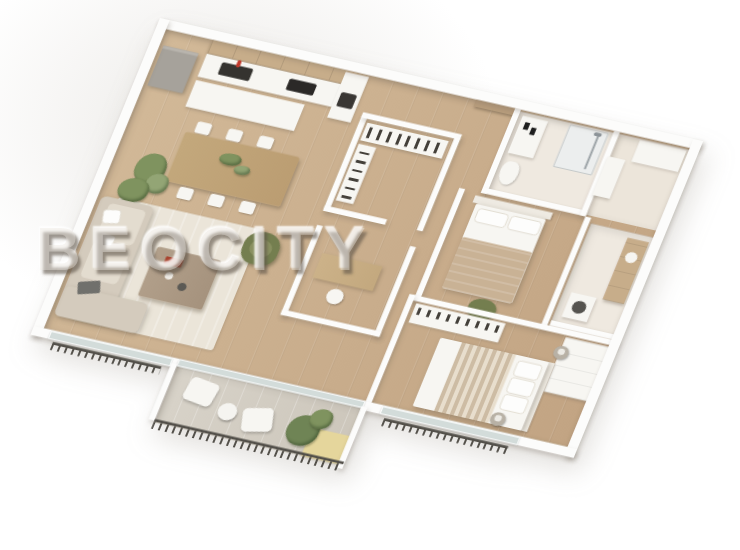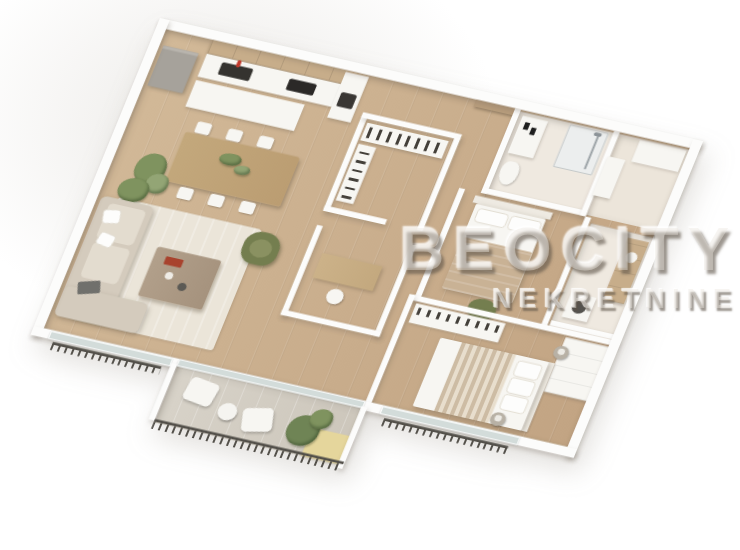--- a/index.html
+++ b/index.html
@@ -25,21 +25,21 @@
   .wall{background:var(--wall);box-shadow:2px 3px 5px rgba(110,100,85,0.30);}
   .whitebox{background:var(--white);box-shadow:1px 2px 3px rgba(110,100,85,0.30);}
   .round{border-radius:50%;}
   .plantblob{background:var(--plant);border-radius:60% 45% 55% 50%;box-shadow:1px 2px 2px rgba(60,70,40,0.35), inset -2px -2px 3px rgba(40,60,30,0.4);}
   .clothes{background-image:repeating-linear-gradient(90deg,#44403a 0 3px, rgba(0,0,0,0) 3px 10px);}
   .clothesV{background-image:repeating-linear-gradient(0deg,#44403a 0 3px, rgba(0,0,0,0) 3px 10px);}
   .railing{background:repeating-linear-gradient(90deg,var(--rail) 0 2px, rgba(0,0,0,0) 2px 7px);border-top:3px solid var(--rail);}
   .glassband{background:var(--glass);border:1px solid #fff;box-shadow:0 1px 2px rgba(0,0,0,0.15);}
   .pillow{background:#fdfdfc;border:1px solid #e2ddd2;border-radius:4px;}
   
-  #watermark{position:absolute;left:0;right:2px;top:218px;text-align:right;z-index:50;pointer-events:none;}
+  #watermark{position:absolute;left:0;right:13px;top:218px;text-align:left;z-index:50;pointer-events:none;padding-left:36px;}
   #wm1{font-size:62px;font-weight:800;letter-spacing:9px;color:var(--wmcolor);
     text-shadow:3px 4px 3px rgba(92,82,70,0.60), -1px -2px 2px rgba(255,255,255,0.85);line-height:1;}
   #wm2{font-size:27px;font-weight:800;letter-spacing:7px;color:var(--wmcolor);margin-top:4px;
     text-shadow:2px 3px 2px rgba(92,82,70,0.60), -1px -1px 1px rgba(255,255,255,0.85);}
 </style>
 </head>
 <body>
 
 <div id="stage">
   <div id="ambient"></div>
@@ -170,15 +170,14 @@
     <div class="abs railing" style="left:150px;top:418px;width:195px;height:8px;"></div>
     <div class="abs" style="left:168px;top:366px;width:30px;height:26px;border-radius:5px;background:var(--white);box-shadow:1px 2px 3px rgba(0,0,0,0.2);transform:rotate(8deg);"></div>
     <div class="abs" style="left:232px;top:382px;width:30px;height:26px;border-radius:5px;background:var(--white);box-shadow:1px 2px 3px rgba(0,0,0,0.2);transform:rotate(-14deg);"></div>
     <div class="abs round" style="left:206px;top:384px;width:19px;height:19px;background:#f5f4f0;box-shadow:1px 2px 2px rgba(0,0,0,0.25);"></div>
     <div class="abs plantblob" style="left:278px;top:378px;width:32px;height:34px;background:#6f8455;"></div>
     <div class="abs plantblob" style="left:296px;top:368px;width:22px;height:22px;"></div>
   </div>
 
   <div id="watermark">
     <div id="wm1">BEOCITY</div>
-    <div id="wm2">NEKRETNINE</div>
   </div>
 </div>
 
 </body></html>

